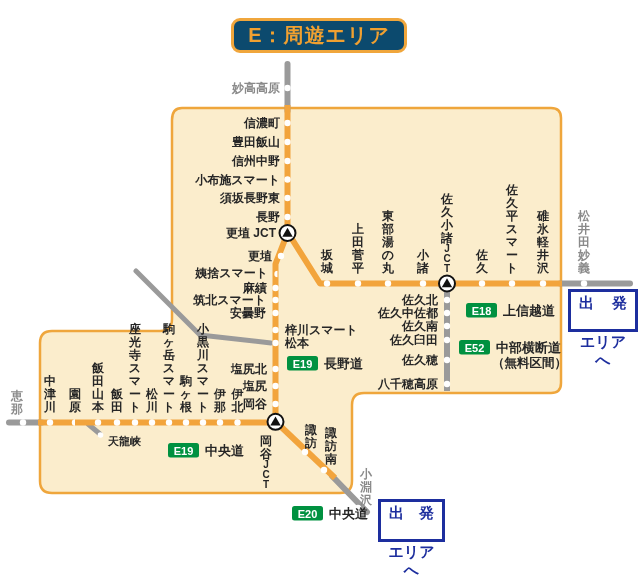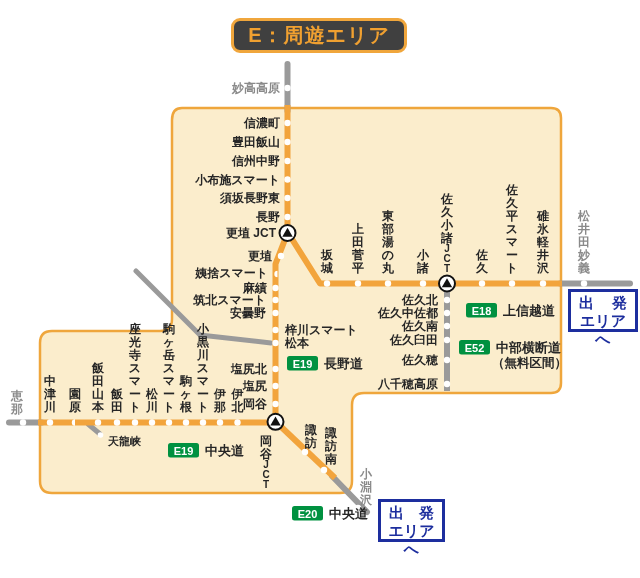--- a/index.html
+++ b/index.html
@@ -2,32 +2,32 @@
 <html><head>
 <meta charset="utf-8">
 <style>
   html,body{margin:0;padding:0;background:#fff;}
   .stage{
     position:relative;width:640px;height:578px;background:#fff;overflow:hidden;
     font-family:"Liberation Sans","DejaVu Sans",sans-serif;
   }
   .title-box{
     position:absolute;left:231px;top:18px;width:176px;height:35px;
-    border:3px solid #F0A63C;border-radius:9px;background:#404040;
+    border:3px solid #F0A63C;border-radius:9px;background:#0c4a6e;
     display:flex;align-items:center;justify-content:center;
     color:#F0A030;font-size:20px;font-weight:bold;letter-spacing:1px;
     box-sizing:border-box;
   }
   .depart{
     position:absolute;box-sizing:border-box;background:#fff;
     border:3px solid #1D2E9E;color:#1D2E9E;font-weight:bold;font-size:15px;
     padding:2px 4px;line-height:18px;
   }
   .depart .l1{display:flex;justify-content:space-between;padding:0 4px;}
-  .depart .l2{text-align:center;letter-spacing:0px;}
+  .depart .l2{text-align:center;letter-spacing:0px;margin-top:21px;}
   .depart-right{left:568px;top:289px;width:70px;height:43px;}
   .depart-bottom{left:378px;top:499px;width:67px;height:43px;}
   svg text{font-family:"Liberation Sans","DejaVu Sans",sans-serif;}
 </style>
 </head>
 <body>
 
 <div class="stage">
 
   <svg width="640" height="578" viewBox="0 0 640 578" style="position:absolute;left:0;top:0;">

